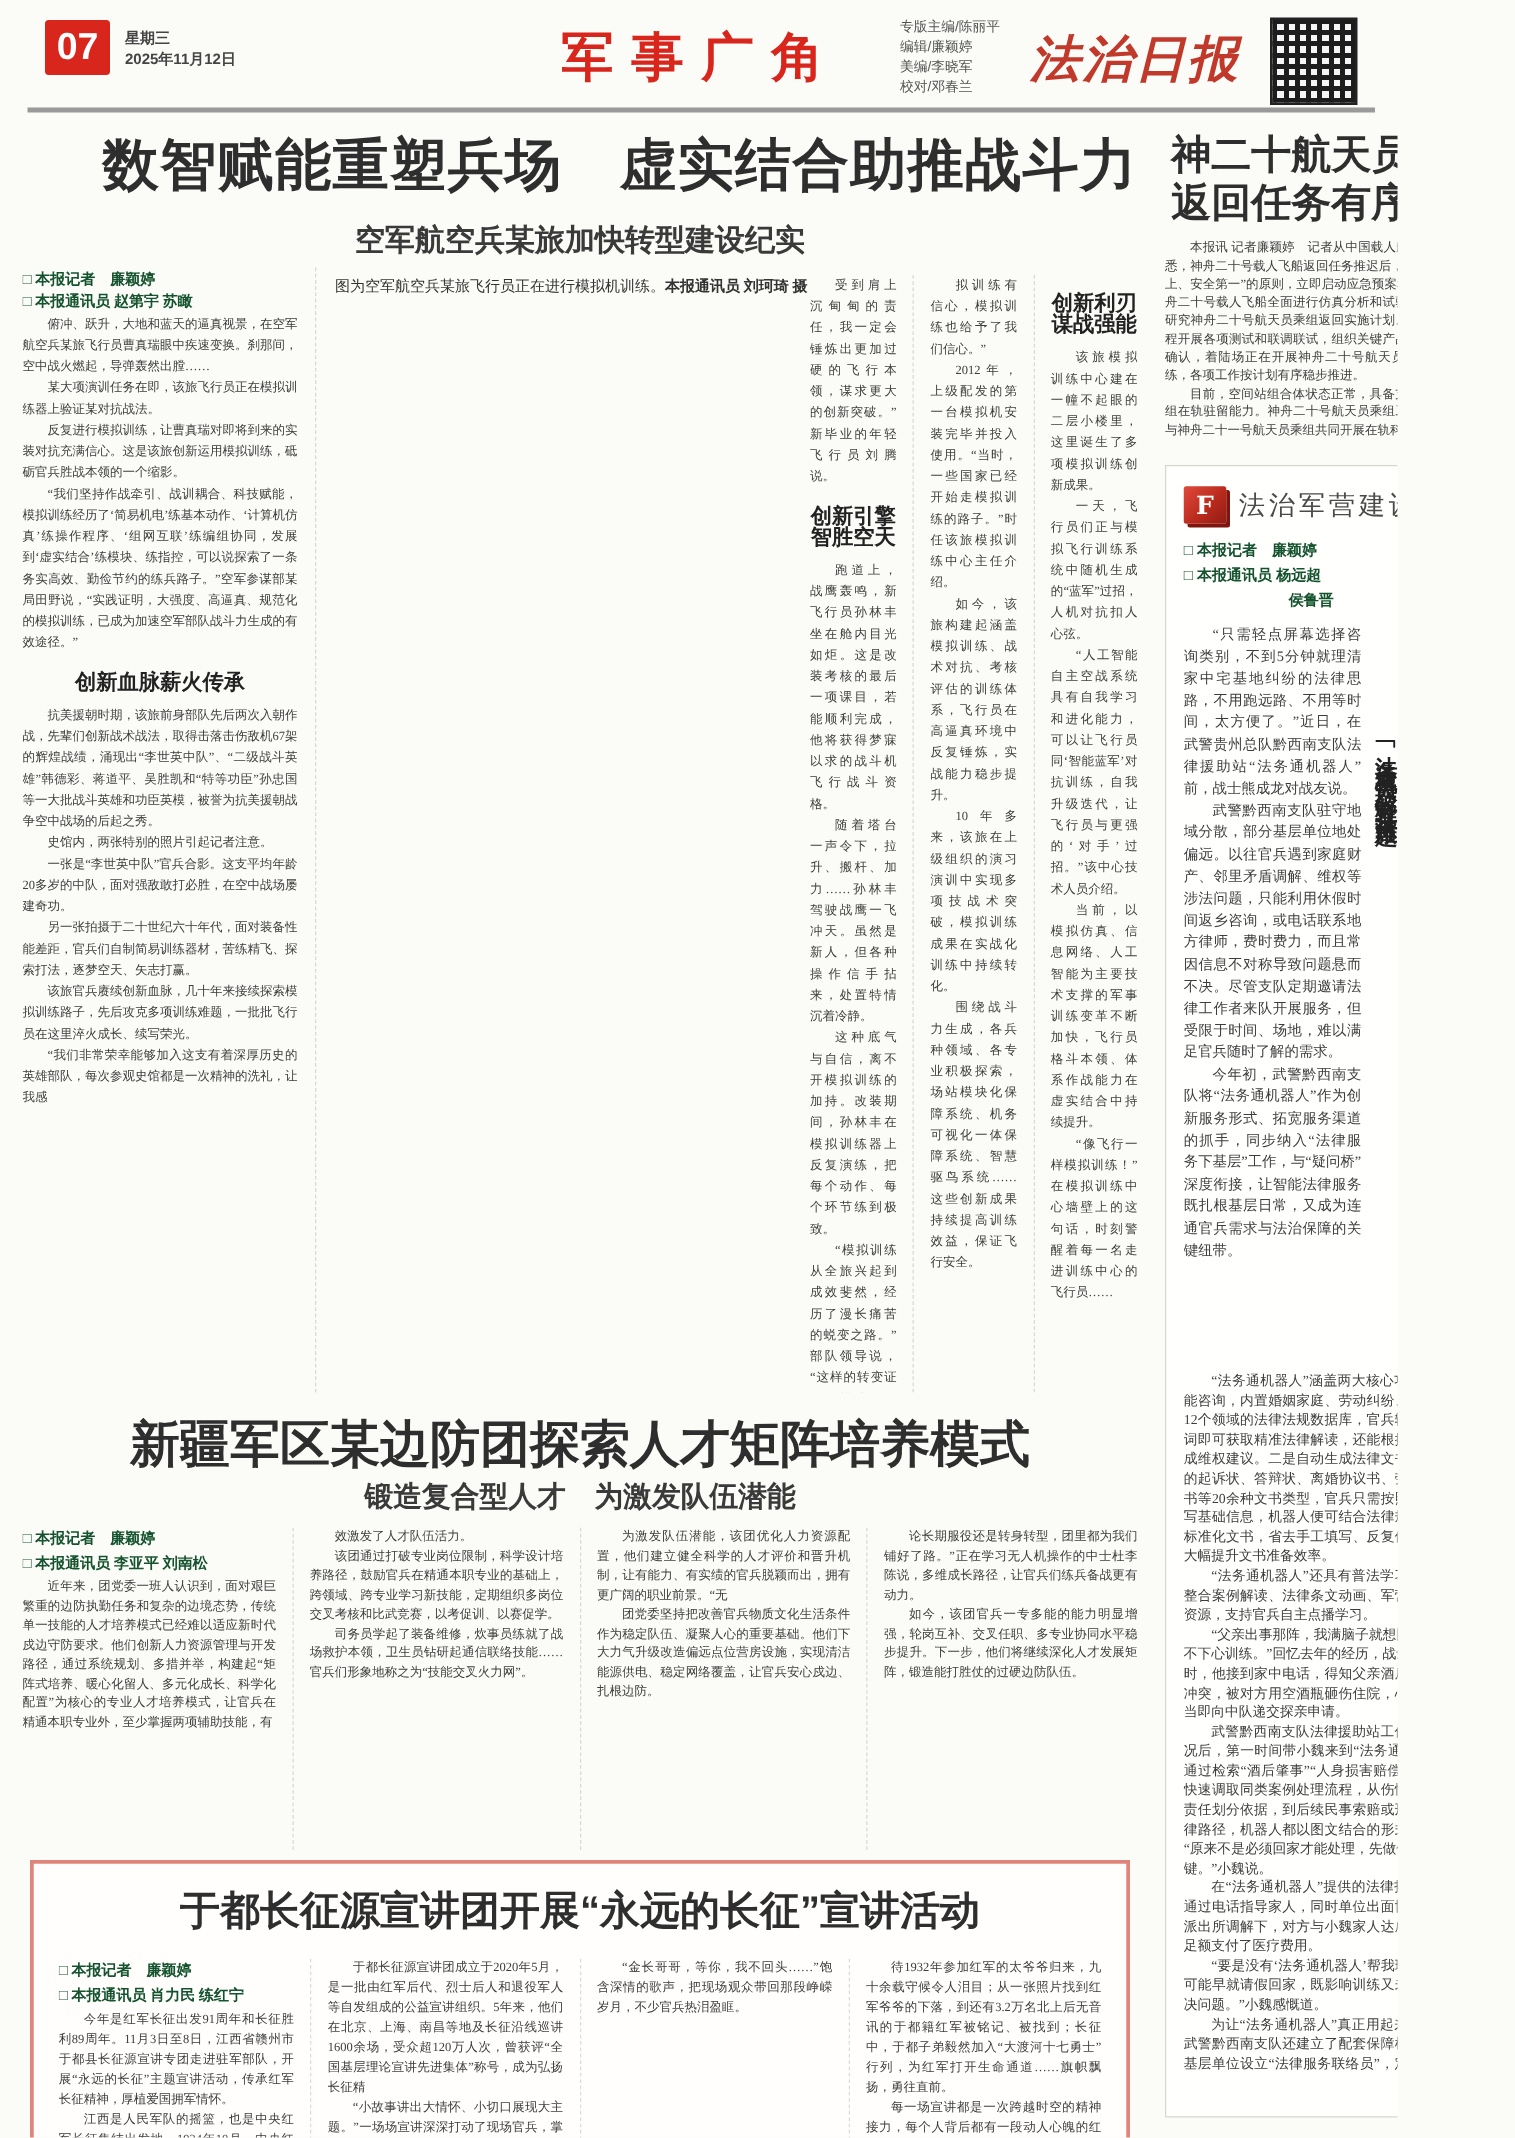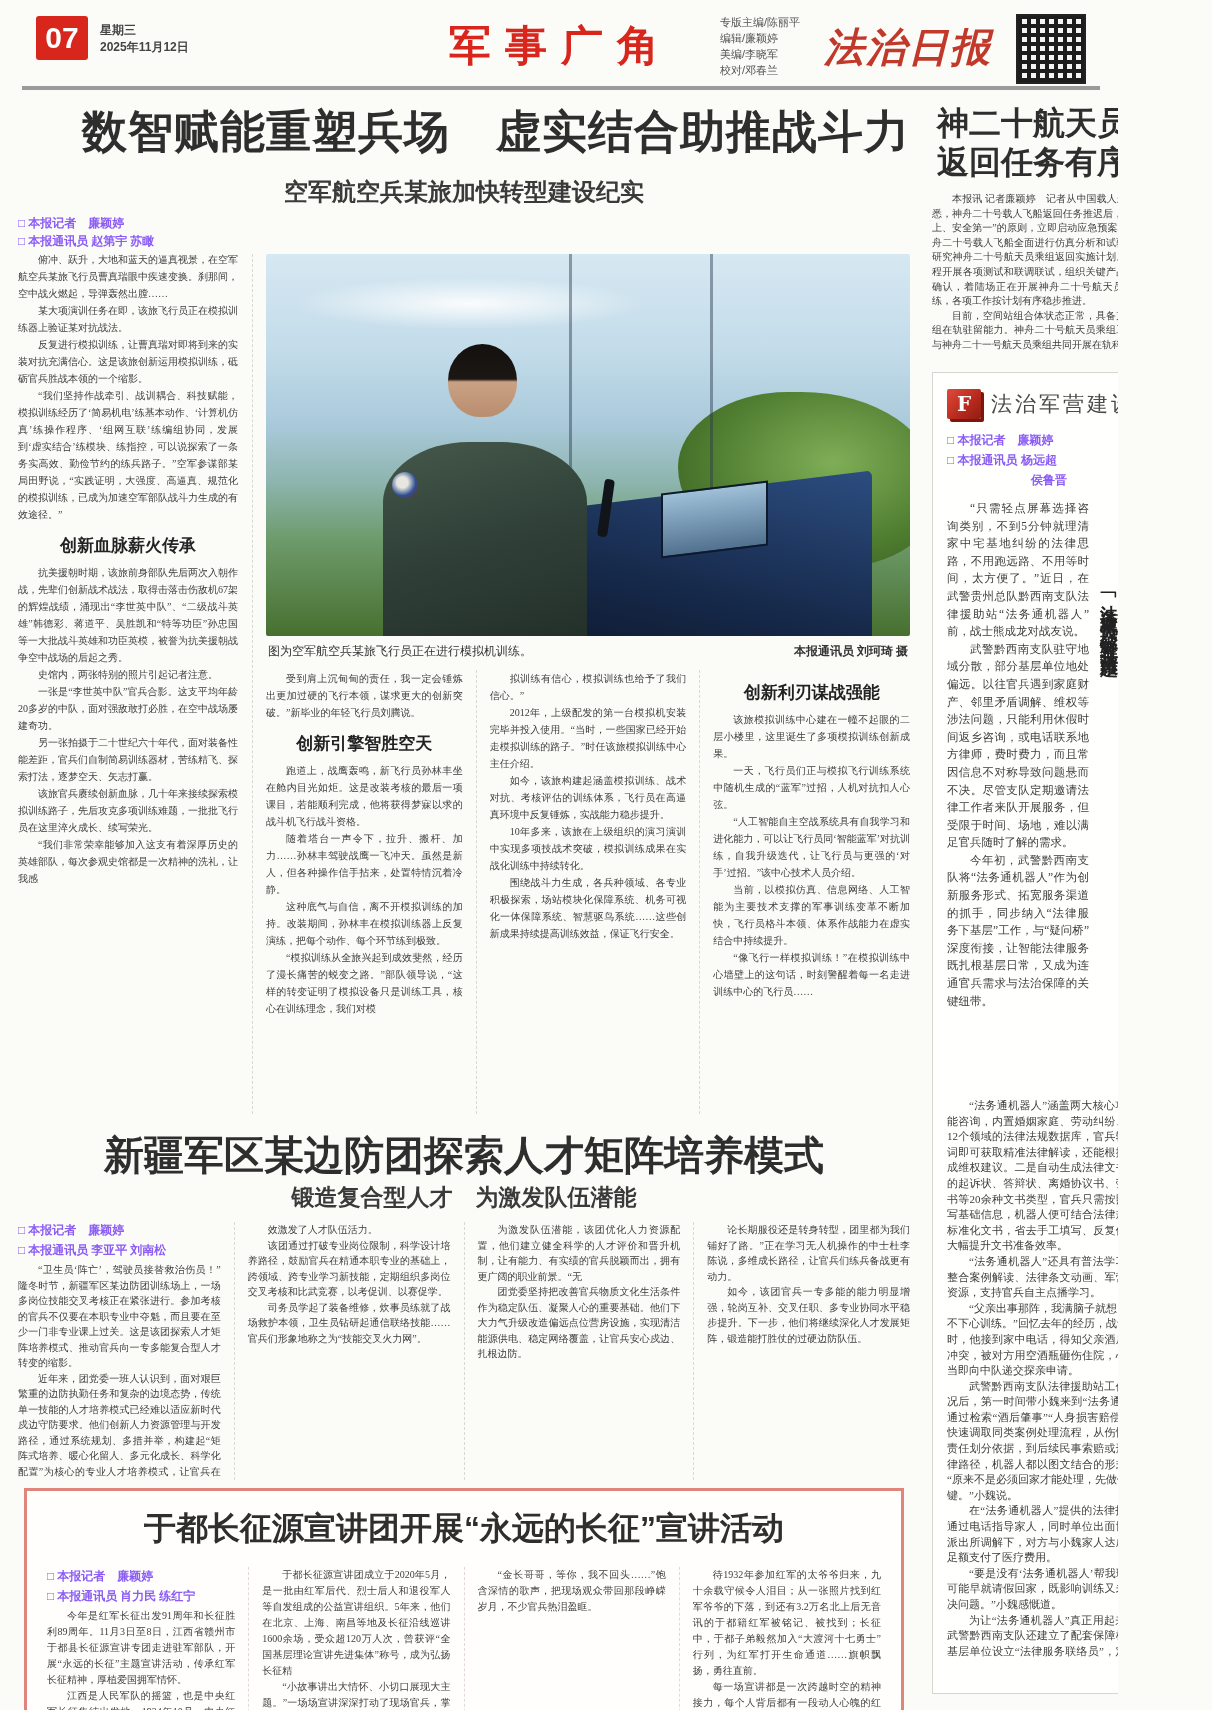--- a/index.html
+++ b/index.html
@@ -17,35 +17,35 @@
   .credits{position:absolute;right:300px;top:4px;font-size:11px;color:#555;text-align:right;line-height:16px;white-space:nowrap;}
   .masthead{position:absolute;right:108px;top:10px;font-family:"DejaVu Serif","Liberation Serif",serif;
           font-size:40px;font-weight:bold;color:#c0392b;font-style:italic;letter-spacing:2px;white-space:nowrap;}
   .qr{position:absolute;right:14px;top:4px;width:66px;height:66px;background:#fff;border:2px solid #222;
       background-image:repeating-linear-gradient(0deg,#1d1d1d 0 4px,transparent 4px 9px),
                        repeating-linear-gradient(90deg,#1d1d1d 0 4px,#f5f5f5 4px 9px);}
   #hdr-rule{position:absolute;top:86px;left:22px;right:18px;height:4px;background:#9a9a9a;}
 
   
   .para{margin:0;text-indent:2em;text-align:justify;}
-  .byl{font-weight:bold;margin:1px 0;color:#8b5cf6;}
+  .byl{font-weight:bold;margin:1px 0;color:#14532d;}
   .subhead{text-align:center;font-weight:bold;font-size:17px;color:#222;margin:14px 0 10px;
            font-family:"Liberation Sans",sans-serif;}
   .col{font-size:10px;line-height:17px;color:#3d3d3d;font-family:"Liberation Serif",serif;overflow:hidden;}
 
   
   #af-headline{position:absolute;top:102px;left:18px;width:892px;text-align:right;
       font-size:45px;font-weight:bold;color:#2e2e2e;letter-spacing:1px;white-space:nowrap;}
   #af-sub{position:absolute;top:176px;left:18px;width:892px;text-align:center;
       font-size:24px;font-weight:600;color:#3a3a3a;}
   #af-body{position:absolute;top:214px;left:18px;width:892px;height:900px;display:flex;}
   #af-col1{width:220px;flex:none;height:900px;}
   #af-col1 .byl{font-size:12px;}
   #af-right{flex:1;margin-left:14px;border-left:1px dashed #d8d8d4;padding-left:13px;
-      display:flex;flex-direction:column;margin-top:40px;}
+      display:flex;}
   .photo{position:relative;height:382px;overflow:hidden;border-radius:2px;
       background:linear-gradient(180deg,#d6e8f2 0%,#c3dcEA 25%,#a9c9da 45%,#8db4ad 60%,#6d9a6a 75%,#47702f 100%);}
   .ph-cloud{position:absolute;top:6%;left:4%;width:55%;height:14%;border-radius:50%;
       background:radial-gradient(ellipse at center,rgba(255,255,255,.9),rgba(255,255,255,0) 70%);}
   .ph-terrain{position:absolute;right:-4%;bottom:18%;width:40%;height:46%;border-radius:45% 55% 40% 60%;
       background:radial-gradient(ellipse at 60% 40%,#7fae57,#4c7a2e 60%,#36551f);}
   .ph-frame{position:absolute;top:0;bottom:30%;width:3px;background:rgba(40,55,75,.45);}
   .ph-console{position:absolute;right:6%;bottom:-8%;width:52%;height:46%;
       background:linear-gradient(200deg,#2c4d80 0%,#16294a 55%,#0b1527 100%);transform:skewY(-7deg);border-radius:6px;}
   .ph-screen{position:absolute;right:22%;bottom:22%;width:16%;height:16%;
@@ -195,21 +195,20 @@
       </div>
     </div>
   </div>
 
   <div id="xj-headline">新疆军区某边防团探索人才矩阵培养模式</div>
   <div id="xj-sub">锻造复合型人才　为激发队伍潜能</div>
   <div id="xj-body">
     <div class="col">
         <div class="byl">□ 本报记者　廉颖婷</div>
         <div class="byl">□ 本报通讯员 李亚平 刘南松</div>
-        <p class="para">“卫生员‘阵亡’，驾驶员接替救治伤员！”隆冬时节，新疆军区某边防团训练场上，一场多岗位技能交叉考核正在紧张进行。参加考核的官兵不仅要在本职专业中夺魁，而且要在至少一门非专业课上过关。这是该团探索人才矩阵培养模式、推动官兵向一专多能复合型人才转变的缩影。</p>
         <p class="para">近年来，团党委一班人认识到，面对艰巨繁重的边防执勤任务和复杂的边境态势，传统单一技能的人才培养模式已经难以适应新时代戍边守防要求。他们创新人力资源管理与开发路径，通过系统规划、多措并举，构建起“矩阵式培养、暖心化留人、多元化成长、科学化配置”为核心的专业人才培养模式，让官兵在精通本职专业外，至少掌握两项辅助技能，有</p>
       </div>
     <div class="col">
         <p class="para">效激发了人才队伍活力。</p>
         <p class="para">该团通过打破专业岗位限制，科学设计培养路径，鼓励官兵在精通本职专业的基础上，跨领域、跨专业学习新技能，定期组织多岗位交叉考核和比武竞赛，以考促训、以赛促学。</p>
         <p class="para">司务员学起了装备维修，炊事员练就了战场救护本领，卫生员钻研起通信联络技能……官兵们形象地称之为“技能交叉火力网”。</p>
       </div>
     <div class="col">
         <p class="para">为激发队伍潜能，该团优化人力资源配置，他们建立健全科学的人才评价和晋升机制，让有能力、有实绩的官兵脱颖而出，拥有更广阔的职业前景。“无</p>
         <p class="para">团党委坚持把改善官兵物质文化生活条件作为稳定队伍、凝聚人心的重要基础。他们下大力气升级改造偏远点位营房设施，实现清洁能源供电、稳定网络覆盖，让官兵安心戍边、扎根边防。</p>

